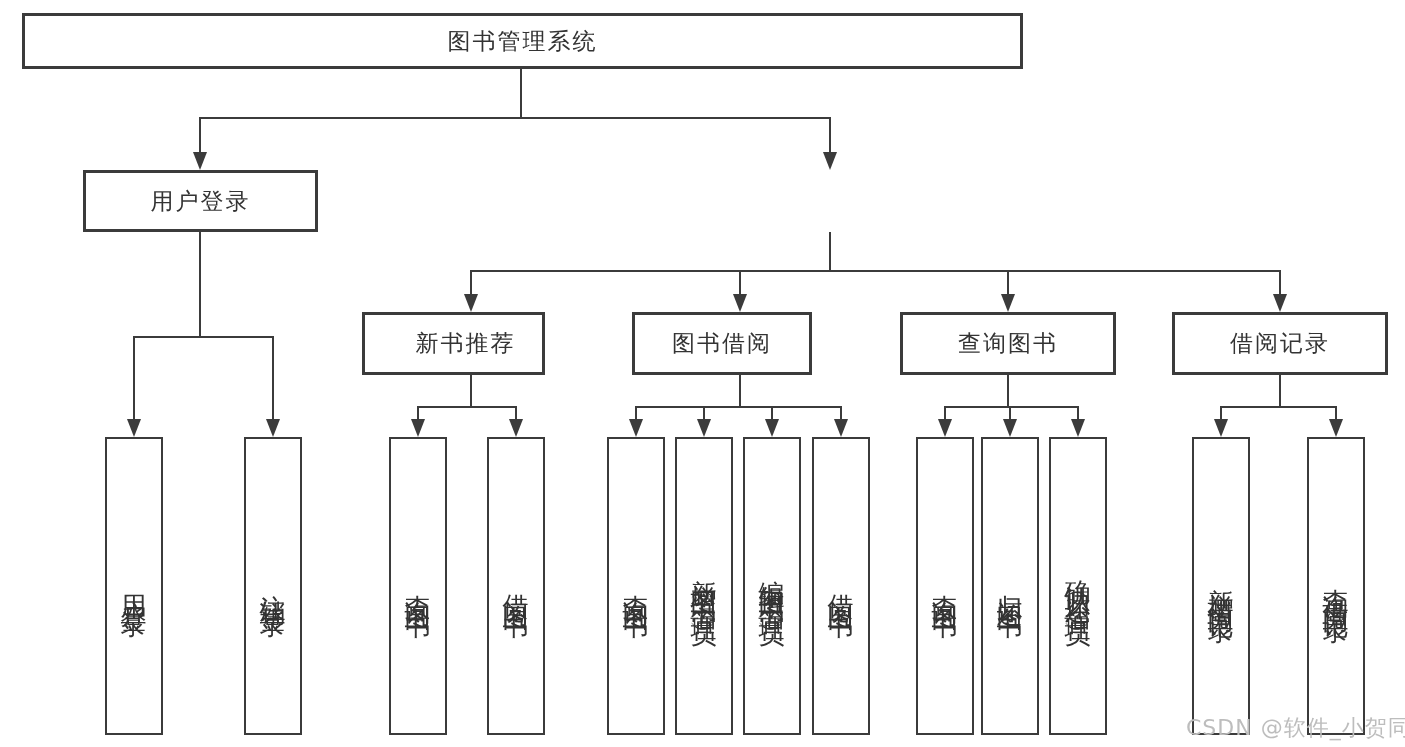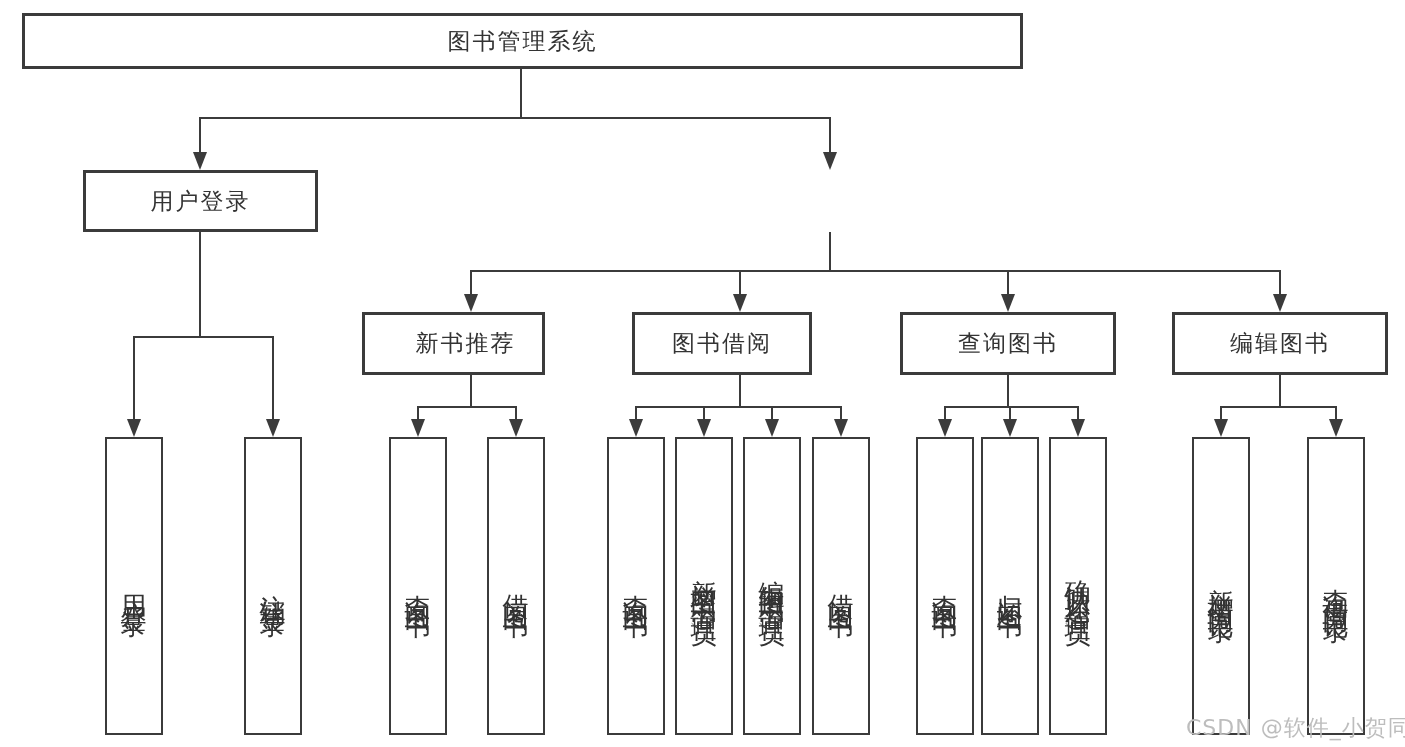--- a/index.html
+++ b/index.html
@@ -124,21 +124,21 @@
   <div class="box h-box lvl2" style="left:362px;width:183px;padding-left:24px;">
     <span>新书推荐</span>
   </div>
   <div class="box h-box lvl2" style="left:632px;width:180px;">
     <span>图书借阅</span>
   </div>
   <div class="box h-box lvl2" style="left:900px;width:216px;">
     <span>查询图书</span>
   </div>
   <div class="box h-box lvl2" style="left:1172px;width:216px;">
-    <span>编辑图书</span>
+    <span>借阅记录</span>
   </div>
 
   <div class="box v-box" style="left:105px;">
     <span>用户登录</span>
   </div>
   <div class="box v-box" style="left:244px;">
     <span>注销登录</span>
   </div>
 
   <div class="box v-box" style="left:389px;">

